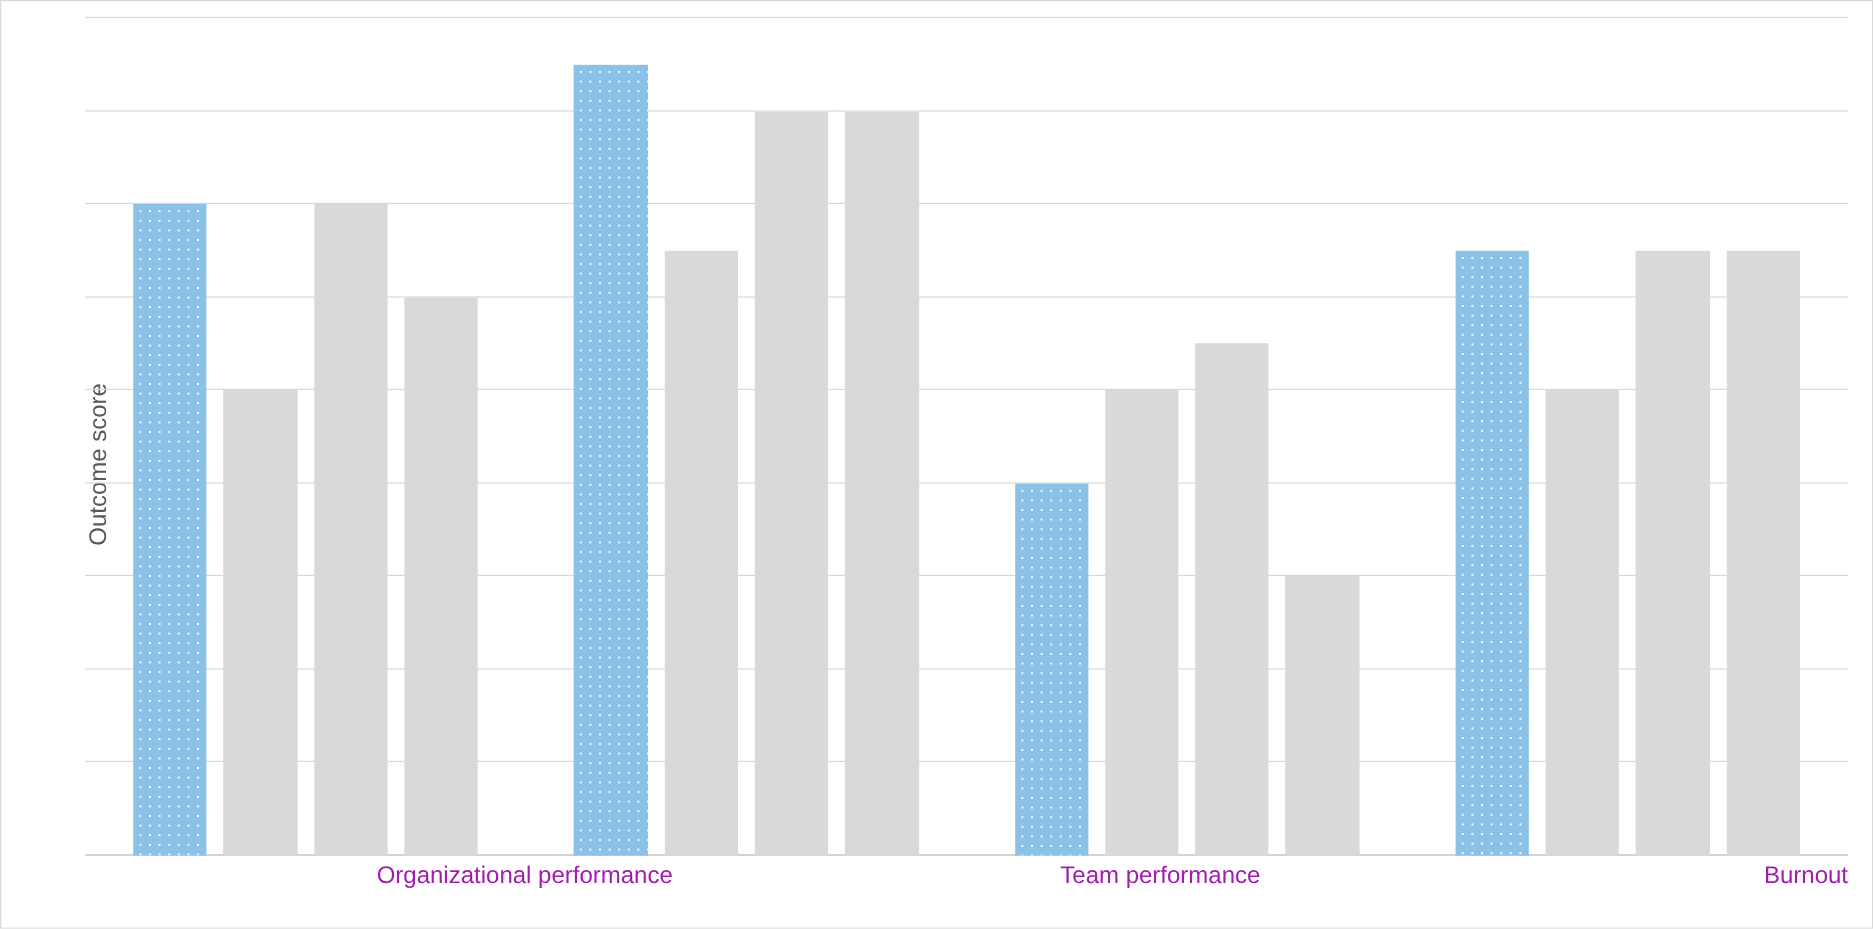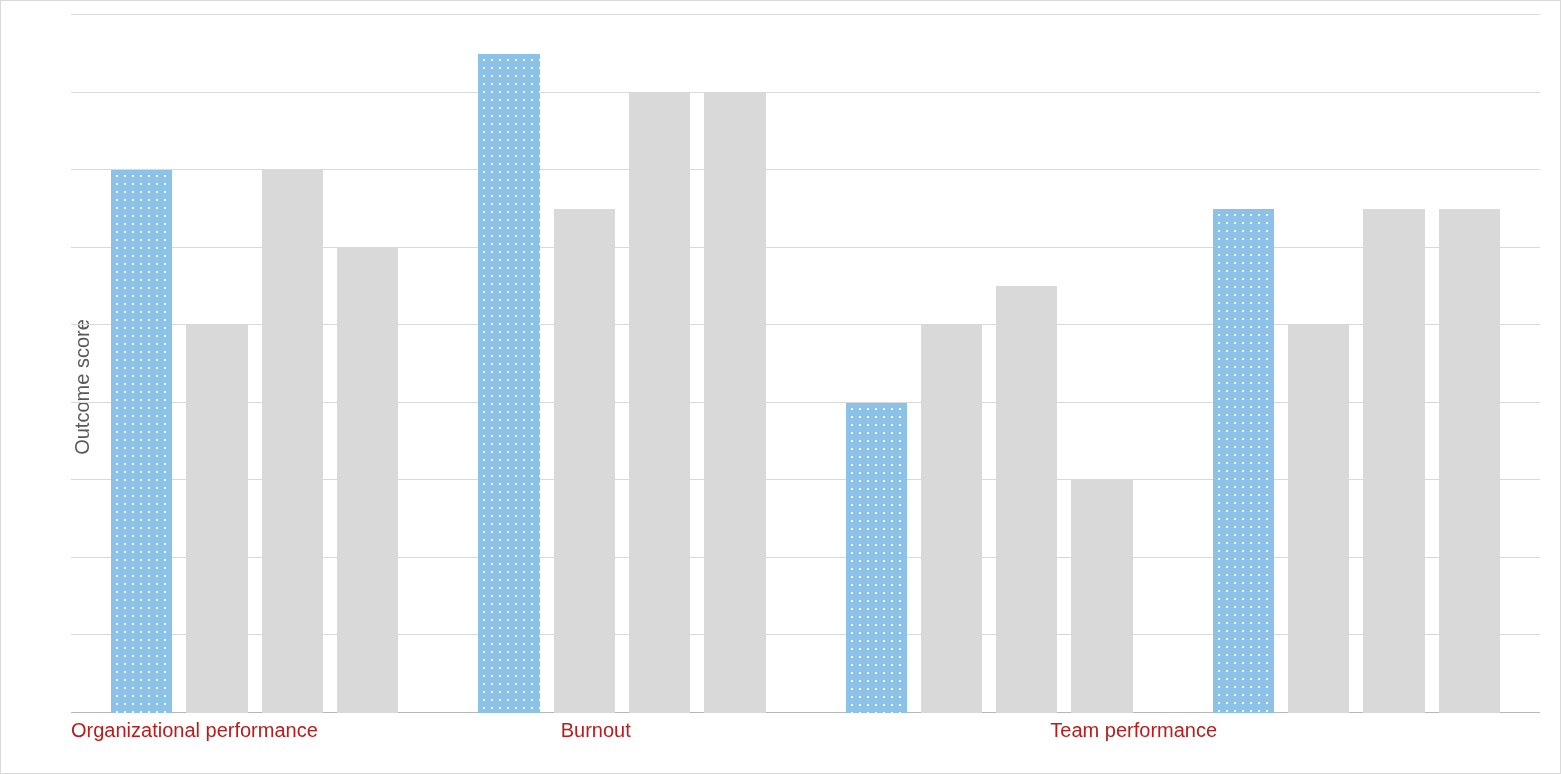--- a/index.html
+++ b/index.html
@@ -86,23 +86,23 @@
   .x-labels {
     position: absolute;
     left: 70px;
     right: 20px;
     bottom: 14px;
     height: 40px;
     display: flex;
   }
   .x-label {
     flex: 1 1 0;
-    text-align: left;
+    text-align: right;
     font-size: 20px;
-    color: #b91c1c;
+    color: #a21caf;
   }
 </style>
 </head>
 <body>
 
 <div class="chart-frame">
 
   <div class="y-axis-label">Outcome score</div>
 
   <div class="plot-area">
@@ -149,17 +149,17 @@
             <div class="bar" style="height: 55.5556%;"></div>
             <div class="bar" style="height: 72.2222%;"></div>
             <div class="bar" style="height: 72.2222%;"></div>
           </div>
         </div>
       </div>
   </div>
 
   <div class="x-labels" id="x-labels">
       <div class="x-label">Organizational performance</div>
+      <div class="x-label">Team performance</div>
       <div class="x-label">Burnout</div>
-      <div class="x-label">Team performance</div>
     </div>
 
 </div>
 
 </body></html>

